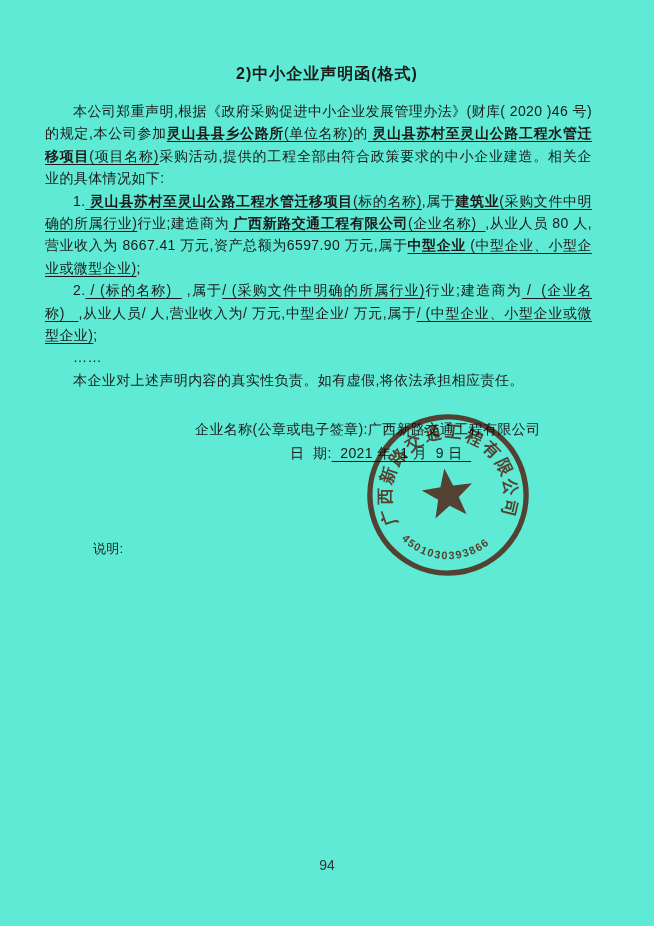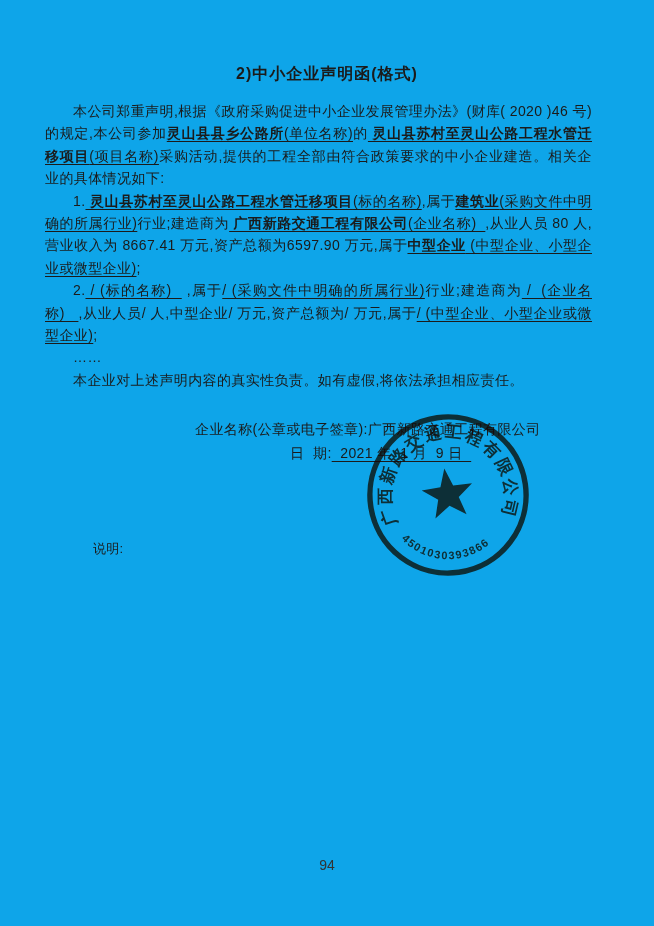--- a/index.html
+++ b/index.html
@@ -1,17 +1,17 @@
 <!DOCTYPE html>
 <html><head>
 <meta charset="utf-8">
 <style>
   html,body{margin:0;padding:0;background:#888;}
   .page{
-    width:654px;height:926px;background:#0ea5e9;position:relative;
+    width:654px;height:926px;background:#5eead4;position:relative;
     margin:0 auto;overflow:hidden;
     font-family:"Liberation Sans","DejaVu Sans",sans-serif;
     color:#1b1b1b;
   }
   .title{
     margin:0;padding:64px 0 0 0;text-align:center;
     font-size:16px;font-weight:bold;letter-spacing:1px;
   }
   .body-text{
     margin:15px 62px 16px 45px;
@@ -43,21 +43,21 @@
 </head>
 <body>
 
 <div class="page">
 
   <h1 class="title">2)中小企业声明函(格式)</h1>
 
   <div class="body-text">
     <p class="para"><span>本公司郑重声明,根据《政府采购促进中小企业发展管理办法》(财库( 2020 )46 号)的规定,本公司参加</span><span class="b u">灵山县县乡公路所</span><span class="u">(单位名称)</span><span>的</span><span class="b u">&nbsp;灵山县苏村至灵山公路工程水管迁移项目</span><span class="u">(项目名称)</span><span>采购活动,提供的工程全部由符合政策要求的中小企业建造。相关企业的具体情况如下:</span></p>
     <p class="para"><span>1.</span><span class="b u">&nbsp;灵山县苏村至灵山公路工程水管迁移项目</span><span class="u">(标的名称)</span><span>,属于</span><span class="b u">建筑业</span><span class="u">(采购文件中明确的所属行业)</span><span>行业;建造商为</span><span class="b u">&nbsp;广西新路交通工程有限公司</span><span class="u">(企业名称)&nbsp;&nbsp;</span><span>,从业人员 80 人,营业收入为 8667.41 万元,资产总额为6597.90 万元,属于</span><span class="b u">中型企业</span><span class="u">&nbsp;(中型企业、小型企业或微型企业)</span><span>;</span></p>
-    <p class="para"><span>2.</span><span class="u">&nbsp;/&nbsp;(标的名称)&nbsp;&nbsp;</span><span>&nbsp;,属于</span><span class="u">/&nbsp;(采购文件中明确的所属行业)</span><span>行业;建造商为</span><span class="u">&nbsp;/&nbsp;&nbsp;(企业名称)&nbsp;&nbsp;&nbsp;</span><span>,从业人员/ 人,中型企业/ 万元,资产总额为/ 万元,属于</span><span class="u">/&nbsp;(中型企业、小型企业或微型企业)</span><span>;</span></p>
+    <p class="para"><span>2.</span><span class="u">&nbsp;/&nbsp;(标的名称)&nbsp;&nbsp;</span><span>&nbsp;,属于</span><span class="u">/&nbsp;(采购文件中明确的所属行业)</span><span>行业;建造商为</span><span class="u">&nbsp;/&nbsp;&nbsp;(企业名称)&nbsp;&nbsp;&nbsp;</span><span>,从业人员/ 人,营业收入为/ 万元,中型企业/ 万元,属于</span><span class="u">/&nbsp;(中型企业、小型企业或微型企业)</span><span>;</span></p>
     <p class="para"><span>……</span></p>
     <p class="para"><span>本企业对上述声明内容的真实性负责。如有虚假,将依法承担相应责任。</span></p>
   </div>
 
   <div class="sig">
     <div class="sig-company">
       <span>企业名称(公章或电子签章):</span><span>广西新路交通工程有限公司</span>
     </div>
     <div class="sig-date">
       <span>日&nbsp;&nbsp;期:</span><span class="u">&nbsp;&nbsp;2021 年&nbsp;&nbsp;1 月&nbsp;&nbsp;9 日&nbsp;&nbsp;</span>

